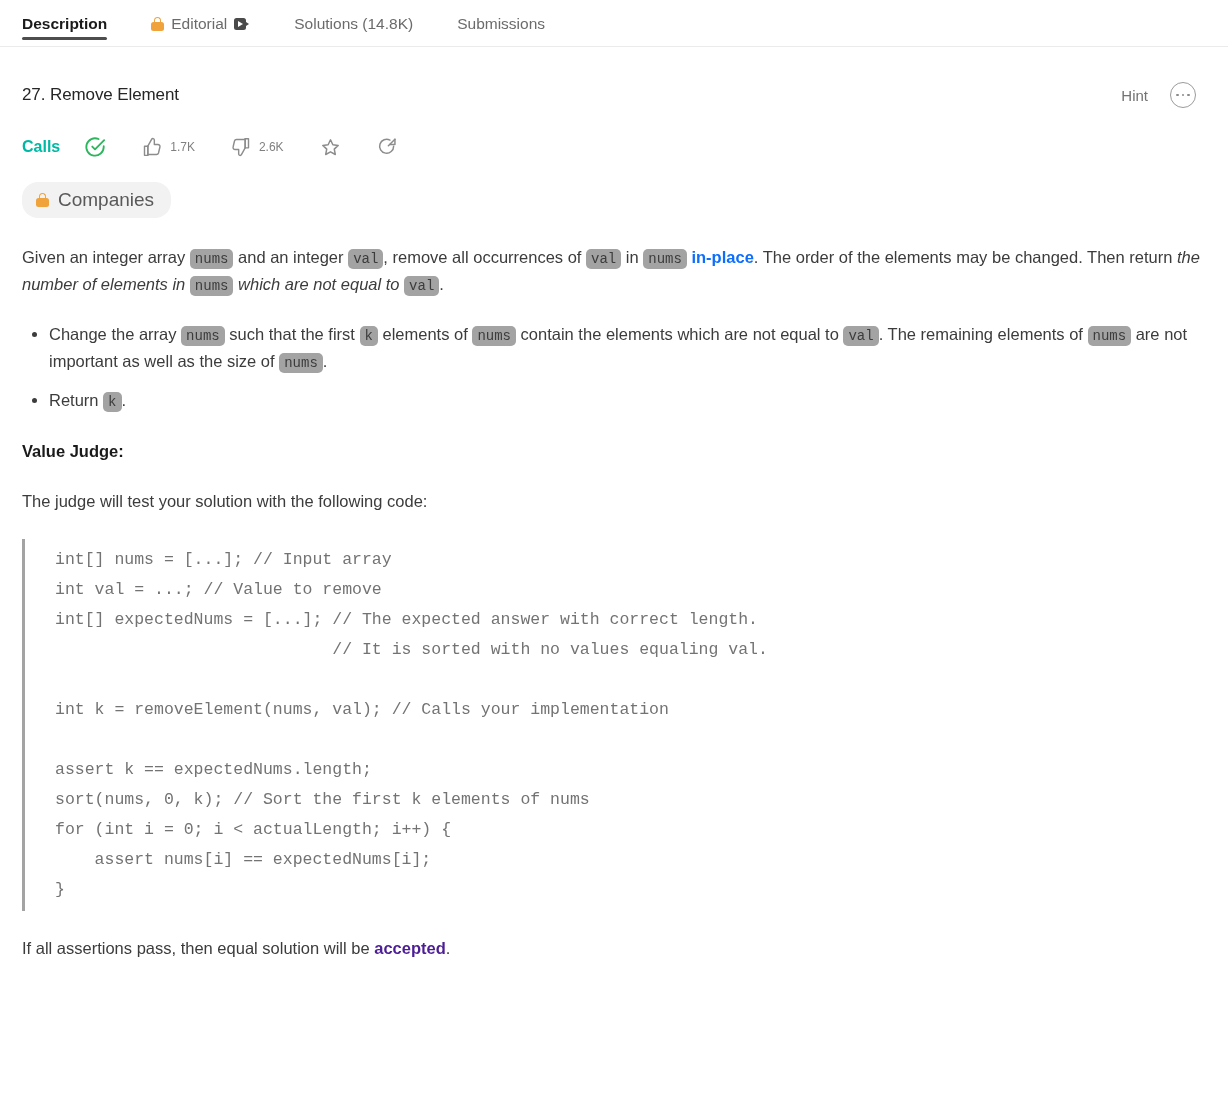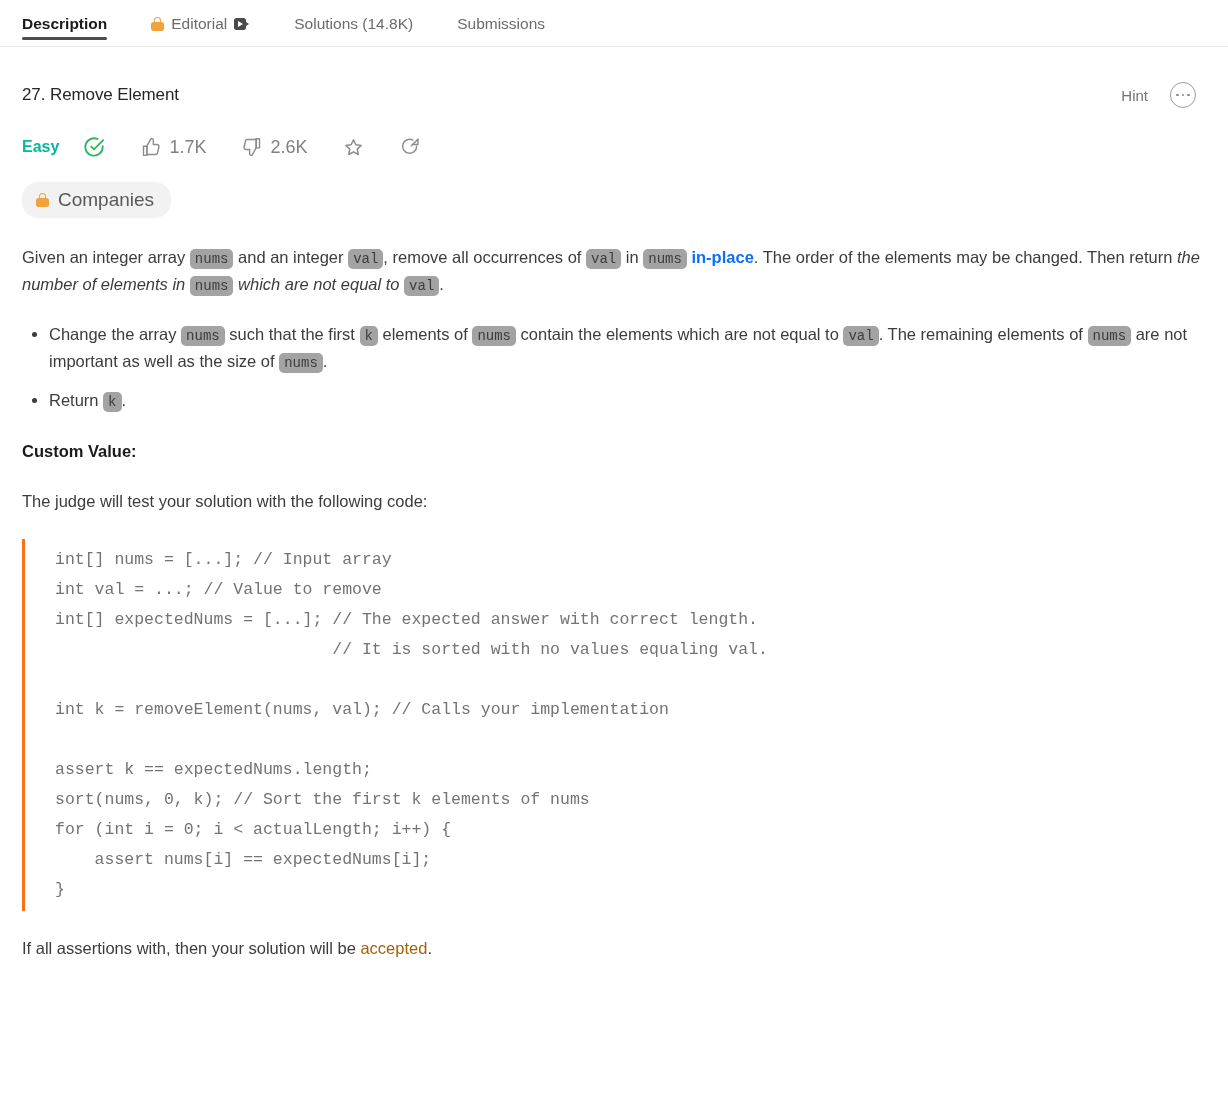--- a/index.html
+++ b/index.html
@@ -129,21 +129,21 @@
   .difficulty {
     font-size: 16px;
     font-weight: 600;
     color: #00b8a3;
     margin-right: 24px;
     cursor: pointer;
   }
   .check-icon { margin-right: 36px; display: flex; align-items: center; cursor: pointer; }
   .vote {
     display: flex; align-items: center; gap: 8px;
-    margin-right: 36px; color: #808080; font-size: 18px; cursor: pointer;
+    margin-right: 36px; color: #808080; font-size: 12px; cursor: pointer;
   }
   .icon-btn { display: flex; align-items: center; margin-right: 36px; cursor: pointer; }
 
   
   .pill-row { margin-top: 22px; }
   .pill {
     display: inline-flex;
     align-items: center;
     gap: 9px;
     background: #f2f2f2;
@@ -153,39 +153,39 @@
     color: #595959;
     cursor: pointer;
   }
 
   
   .prose { margin-top: 26px; font-size: 16.5px; line-height: 1.62; color: #3c3c3c; }
   .prose p { margin: 0 0 24px 0; }
   .prose ul { margin: 4px 0 24px 0; padding-left: 27px; }
   .prose li { margin-bottom: 12px; }
   .prose li:last-child { margin-bottom: 0; }
-  .prose strong { color: #a16207; font-weight: 400; }
+  .prose strong { color: #4c1d95; font-weight: 700; }
   .prose em { font-style: italic; }
   code.inline {
     font-family: "Liberation Mono", "DejaVu Sans Mono", monospace;
     background: #a3a3a3;
     border-radius: 5px;
     padding: 2px 5px;
     font-size: 14px;
     color: #3c3c3c;
     white-space: nowrap;
   }
   a.link { color: #0d6efd; font-weight: 700; text-decoration: none; cursor: pointer; }
 
   .subhead { font-weight: 700; color: #1a1a1a; font-size: 16.5px; margin: 0 0 24px 0; }
 
   
   pre.codeblock {
     margin: 0 0 24px 0;
-    border-left: 3px solid #f97316;
+    border-left: 3px solid #a3a3a3;
     padding: 6px 0 6px 30px;
     font-family: "Liberation Mono", "DejaVu Sans Mono", monospace;
     font-size: 16.5px;
     line-height: 1.82;
     color: #737373;
     white-space: pre;
     overflow-x: auto;
   }
 </style>
 </head>
@@ -231,21 +231,21 @@
             <i></i>
             <i></i>
             <i></i>
           </span>
       </div>
     </div>
   </div>
 
   <div class="meta-row">
 
-    <div class="difficulty">Easy</div>
+    <div class="difficulty">Calls</div>
 
     <div class="check-icon">
       <svg width="22" height="22" viewBox="0 0 24 24" fill="none" stroke="#2db55d" stroke-width="2" stroke-linecap="round" stroke-linejoin="round">
         <path d="M21.5 11.2V12a9.5 9.5 0 1 1-5.6-8.7"></path>
         <path d="M22 4.5 12 14.5l-3-3"></path>
       </svg>
     </div>
 
     <div class="vote">
       <svg width="20" height="20" viewBox="0 0 24 24" fill="none" stroke="#8c8c8c" stroke-width="1.7" stroke-linecap="round" stroke-linejoin="round">
@@ -294,33 +294,33 @@
   <div class="prose">
 
     <p><span>Given an integer array </span><code class="inline">nums</code><span> and an integer </span><code class="inline">val</code><span>, remove all occurrences of </span><code class="inline">val</code><span> in </span><code class="inline">nums</code> <a class="link" href="#">in-place</a><span>. The order of the elements may be changed. Then return </span><em>the number of elements in</em> <code class="inline">nums</code> <em>which are not equal to</em> <code class="inline">val</code><span>.</span></p>
 
 
     <ul>
       <li><span>Change the array </span><code class="inline">nums</code><span> such that the first </span><code class="inline">k</code><span> elements of </span><code class="inline">nums</code><span> contain the elements which are not equal to </span><code class="inline">val</code><span>. The remaining elements of </span><code class="inline">nums</code><span> are not important as well as the size of </span><code class="inline">nums</code><span>.</span></li>
       <li><span>Return </span><code class="inline">k</code><span>.</span></li>
     </ul>
 
-    <p class="subhead">Custom Value:</p>
+    <p class="subhead">Value Judge:</p>
 
     <p>The judge will test your solution with the following code:</p>
 
     <pre class="codeblock">int[] nums = [...]; // Input array
 int val = ...; // Value to remove
 int[] expectedNums = [...]; // The expected answer with correct length.
                             // It is sorted with no values equaling val.
 
 int k = removeElement(nums, val); // Calls your implementation
 
 assert k == expectedNums.length;
 sort(nums, 0, k); // Sort the first k elements of nums
 for (int i = 0; i &lt; actualLength; i++) {
     assert nums[i] == expectedNums[i];
 }</pre>
 
-    <p><span>If all assertions with, then your solution will be </span><strong>accepted</strong><span>.</span></p>
+    <p><span>If all assertions pass, then equal solution will be </span><strong>accepted</strong><span>.</span></p>
 
   </div>
 </div>
 
 </body></html>

